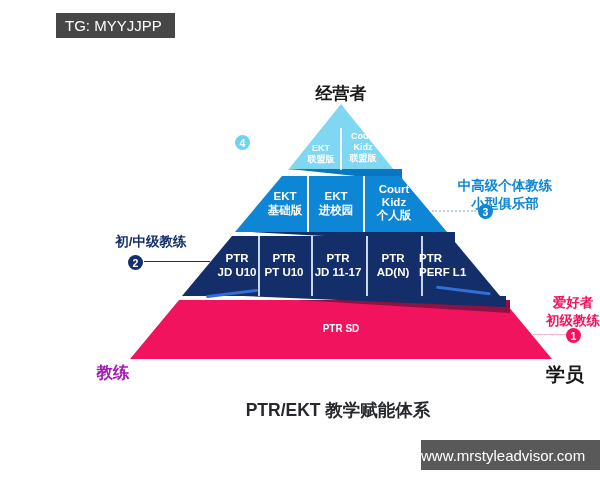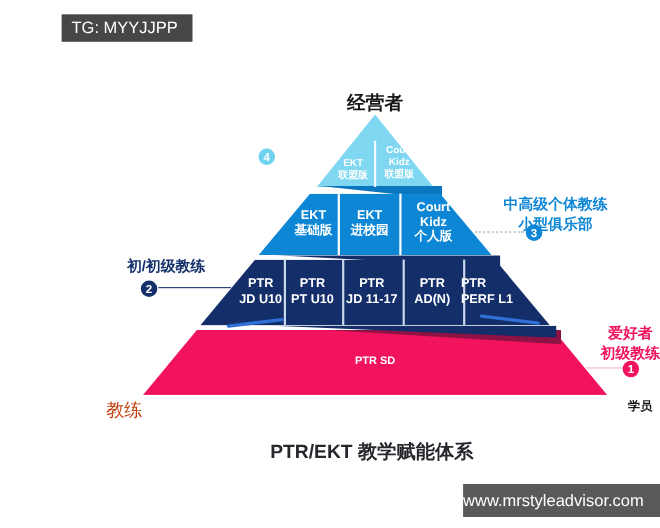--- a/index.html
+++ b/index.html
@@ -51,22 +51,22 @@
   #t2c1{left:171px;top:252px;width:56px;font-size:11.5px;}
   #t2c2{left:218px;top:252px;width:56px;font-size:11.5px;}
   #t2c3{left:267px;top:252px;width:66px;font-size:11.5px;}
   #t2c4{left:327px;top:252px;width:56px;font-size:11.5px;}
   #t2c5{left:381px;top:252px;width:62px;font-size:11.5px;text-align:left;}
   #t1c1{left:253px;top:323px;width:100px;font-size:10px;}
   .cell span{display:block;}
 
   
   #apex-label{left:253px;top:82px;width:100px;font-size:17px;font-weight:bold;color:#17181a;text-align:center;}
-  #label-coach{left:47px;top:362px;width:56px;font-size:16.5px;font-weight:normal;color:#c2410c;text-align:center;}
-  #label-student{left:499px;top:362px;width:56px;font-size:11px;font-weight:bold;color:#17181a;text-align:right;}
+  #label-coach{left:47px;top:362px;width:56px;font-size:16.5px;font-weight:bold;color:#a21caf;text-align:center;}
+  #label-student{left:499px;top:362px;width:56px;font-size:19px;font-weight:bold;color:#17181a;text-align:center;}
   #title{left:150px;top:398px;width:300px;font-size:17.5px;font-weight:bold;color:#26282e;text-align:center;}
 
   
   .ann{font-weight:bold;font-size:13.5px;text-align:center;line-height:1.3;}
   .ann span{display:block;}
   #a4-label{left:136px;top:117px;width:120px;color:#6FD3F0;}
   #a3-label{left:400px;top:177px;width:134px;color:#0E86D6;}
   #a2-label{left:50px;top:233px;width:126px;color:#13306B;}
   #a1-label{left:477px;top:294px;width:116px;color:#F2135F;}
   .numc{width:15px;height:15px;border-radius:50%;color:#fff;font-size:10.5px;font-weight:bold;
@@ -162,21 +162,21 @@
   <div id="a4-circle" class="abs numc">4</div>
 
   <div id="a3-label" class="abs ann">
     <span>中高级个体教练</span>
     <span>小型俱乐部</span>
   </div>
   <div id="a3-line" class="abs"></div>
   <div id="a3-circle" class="abs numc">3</div>
 
   <div id="a2-label" class="abs ann">
-    <span>初/初级教练</span>
+    <span>初/中级教练</span>
   </div>
   <div id="a2-line" class="abs"></div>
   <div id="a2-circle" class="abs numc">2</div>
 
   <div id="a1-label" class="abs ann">
     <span>爱好者</span>
     <span>初级教练</span>
   </div>
   <div id="a1-line" class="abs"></div>
   <div id="a1-circle" class="abs numc">1</div>

